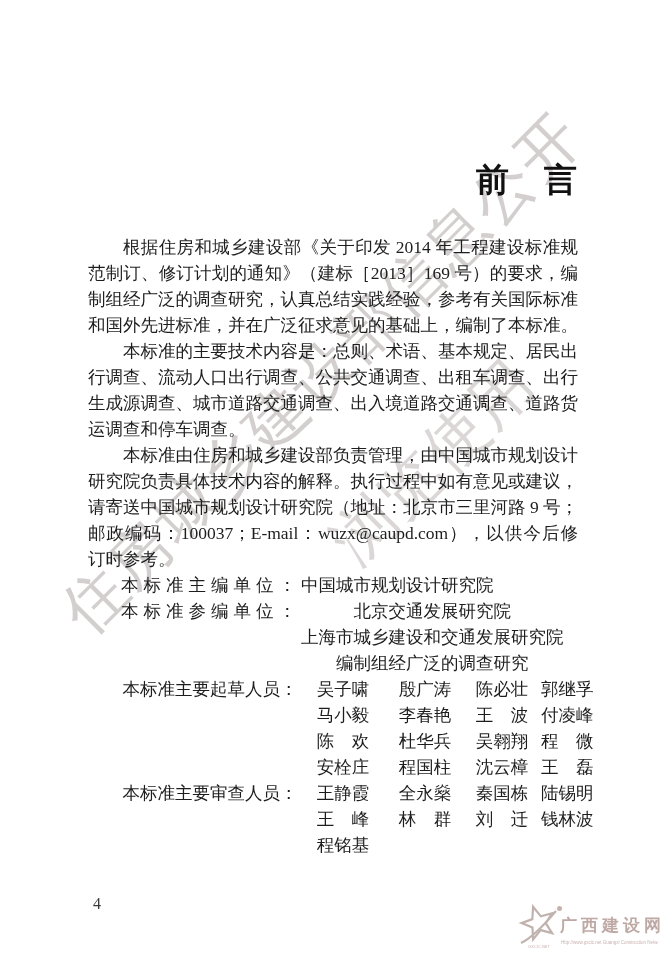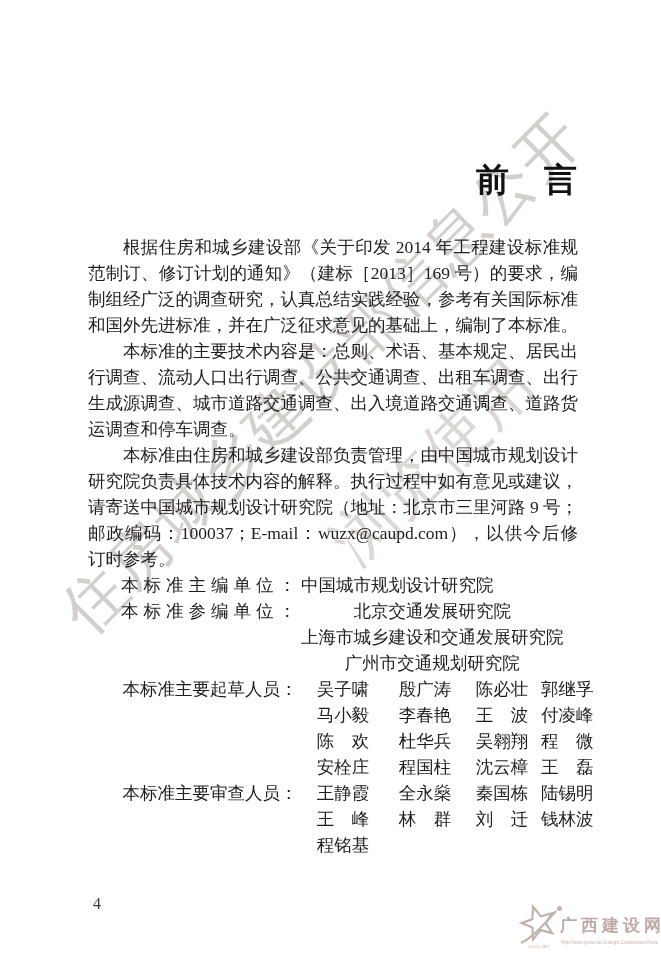--- a/index.html
+++ b/index.html
@@ -89,21 +89,21 @@
       <span class="ed-values">
         <span>中国城市规划设计研究院</span>
       </span>
     </div>
 
     <div class="ed-row">
       <span class="ed-label spread">本标准参编单位：</span>
       <span class="ed-values">
         <span>北京交通发展研究院</span>
         <span>上海市城乡建设和交通发展研究院</span>
-        <span>广州市交通规划研究院</span>
+        <span>编制组经广泛的调查研究</span>
       </span>
     </div>
 
     <div class="ed-row">
       <span class="ed-label">本标准主要起草人员：</span>
       <span class="ed-values">
         <span class="name-grid">
           <span>吴子啸</span>
           <span>殷广涛</span>
           <span>陈必壮</span>

